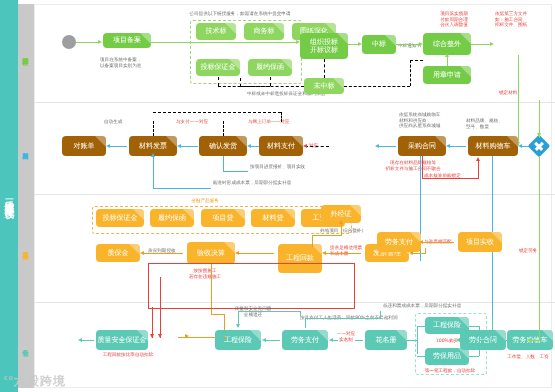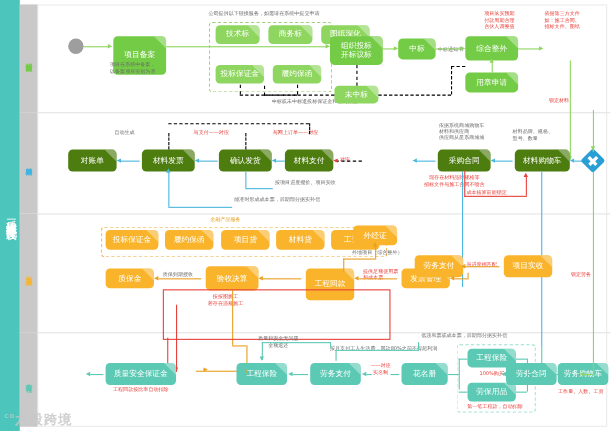--- a/index.html
+++ b/index.html
@@ -27,21 +27,21 @@
 
   
   .node{position:absolute;border-radius:4px;color:#fff;font-size:7px;
         display:flex;align-items:center;justify-content:center;text-align:center;
         line-height:8.5px;overflow:hidden;box-sizing:border-box;padding:1px;}
   .node::after{content:"";position:absolute;right:0;top:0;width:0;height:0;
         border-style:solid;border-width:0 11px 11px 0;
         border-color:transparent rgba(255,255,255,.35) transparent transparent;}
   .green{background:#74cc46;}
   .green2{background:#8ed65f;}
-  .blue{background:#4d7c0f;}
+  .blue{background:#a16207;}
   .orange{background:#f9b42b;}
   .teal{background:#5cc9b4;}
   .start-dot{position:absolute;width:14px;height:14px;border-radius:50%;background:#9e9e9e;}
 
   
   .note{position:absolute;font-size:4.6px;line-height:5.6px;color:#6b6b6b;white-space:pre;}
   .note.red{color:#e8403a;}
   .note.ctr{text-align:center;}
 
   
@@ -110,21 +110,21 @@
   </div>
 
   <div class="lane-sep" style="top:102px;"></div>
   <div class="lane-sep" style="top:194px;"></div>
   <div class="lane-sep" style="top:302px;"></div>
 
   <div class="note ctr" style="left:165px;top:11px;width:150px;">公司提供以下链接服务，如需请在系统中提交申请</div>
 
   <div class="start-dot" style="left:62px;top:35px;"></div>
 
-  <div class="node green" style="left:103px;top:33px;width:48px;height:35px;">项目备案</div>
+  <div class="node green" style="left:103px;top:33px;width:48px;height:15px;">项目备案</div>
   <div class="note" style="left:100px;top:57px;width:60px;">项目在系统中备案，
 以备案项目实别为准</div>
 
   <div class="dash" style="left:190px;top:20px;width:110px;height:62px;"></div>
 
   <div class="node green2" style="left:196px;top:23px;width:40px;height:17px;">技术标</div>
   <div class="node green2" style="left:244px;top:23px;width:40px;height:17px;">商务标</div>
   <div class="node green2" style="left:292px;top:23px;width:44px;height:17px;">图纸深化</div>
 
   <div class="node green2" style="left:196px;top:59px;width:44px;height:17px;">投标保证金</div>
@@ -316,21 +316,21 @@
   <div class="ln v r" style="left:152px;top:307px;height:31px;"></div>
   <div class="ln v r" style="left:160px;top:277px;height:61px;"></div>
   <div class="arw arw-d cr" style="left:149.5px;top:334px;"></div>
   <div class="arw arw-d cr" style="left:157.5px;top:334px;"></div>
 
   <div class="note ctr" style="left:218px;top:306px;width:70px;">质量和安全无问题
 全额退还</div>
   <div class="note" style="left:383px;top:303px;width:110px;">低违和票或成本票，后期部分据实补偿</div>
   <div class="note" style="left:300px;top:315px;width:150px;">按月支付工人生活费，回款80%之前不得超利润</div>
 
-  <div class="node teal" style="left:96px;top:330px;width:64px;height:20px;">质量安全保证金</div>
+  <div class="node teal" style="left:96px;top:330px;width:52px;height:20px;">质量安全保证金</div>
   <div class="note red ctr" style="left:92px;top:352px;width:72px;">工程回款按比率自动扣除</div>
 
   <div class="node teal" style="left:215px;top:330px;width:46px;height:20px;">工程保险</div>
   <div class="node teal" style="left:282px;top:330px;width:46px;height:20px;">劳务支付</div>
   <div class="note red ctr" style="left:330px;top:331px;width:32px;">——对应
 实名制</div>
   <div class="node teal" style="left:365px;top:330px;width:42px;height:20px;">花名册</div>
 
   <div class="dash t" style="left:415px;top:313px;width:70px;height:60px;"></div>
   <div class="node teal" style="left:425px;top:317px;width:44px;height:17px;">工程保险</div>

